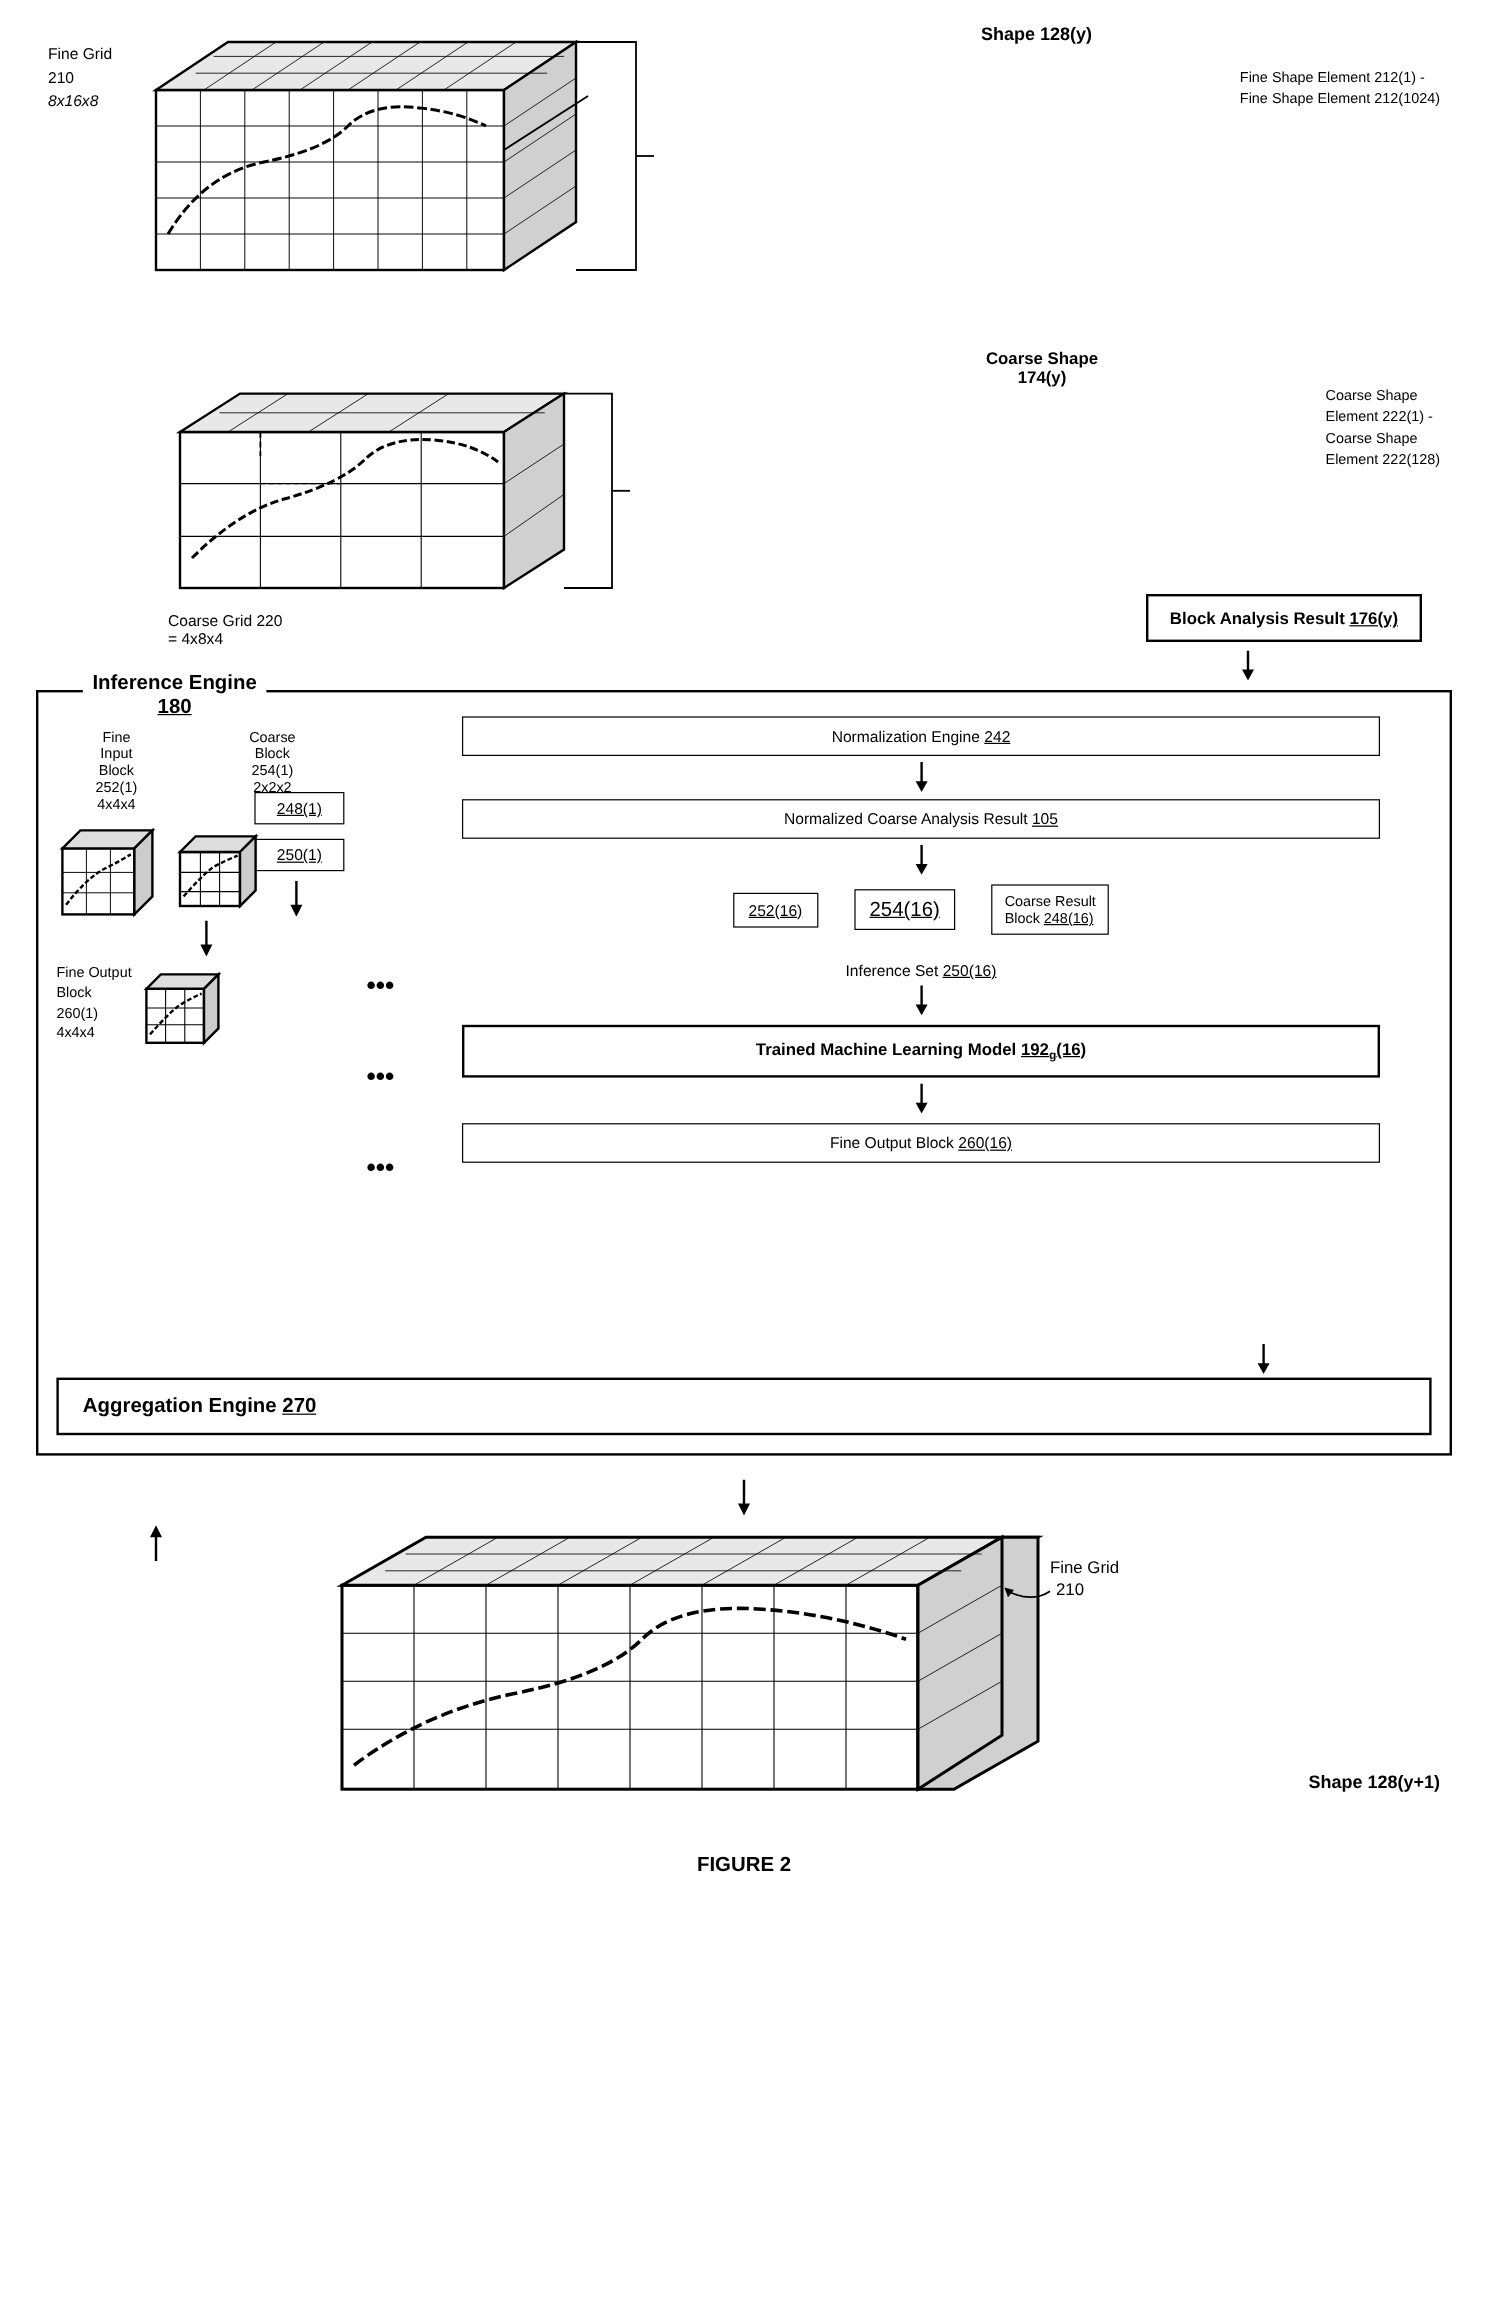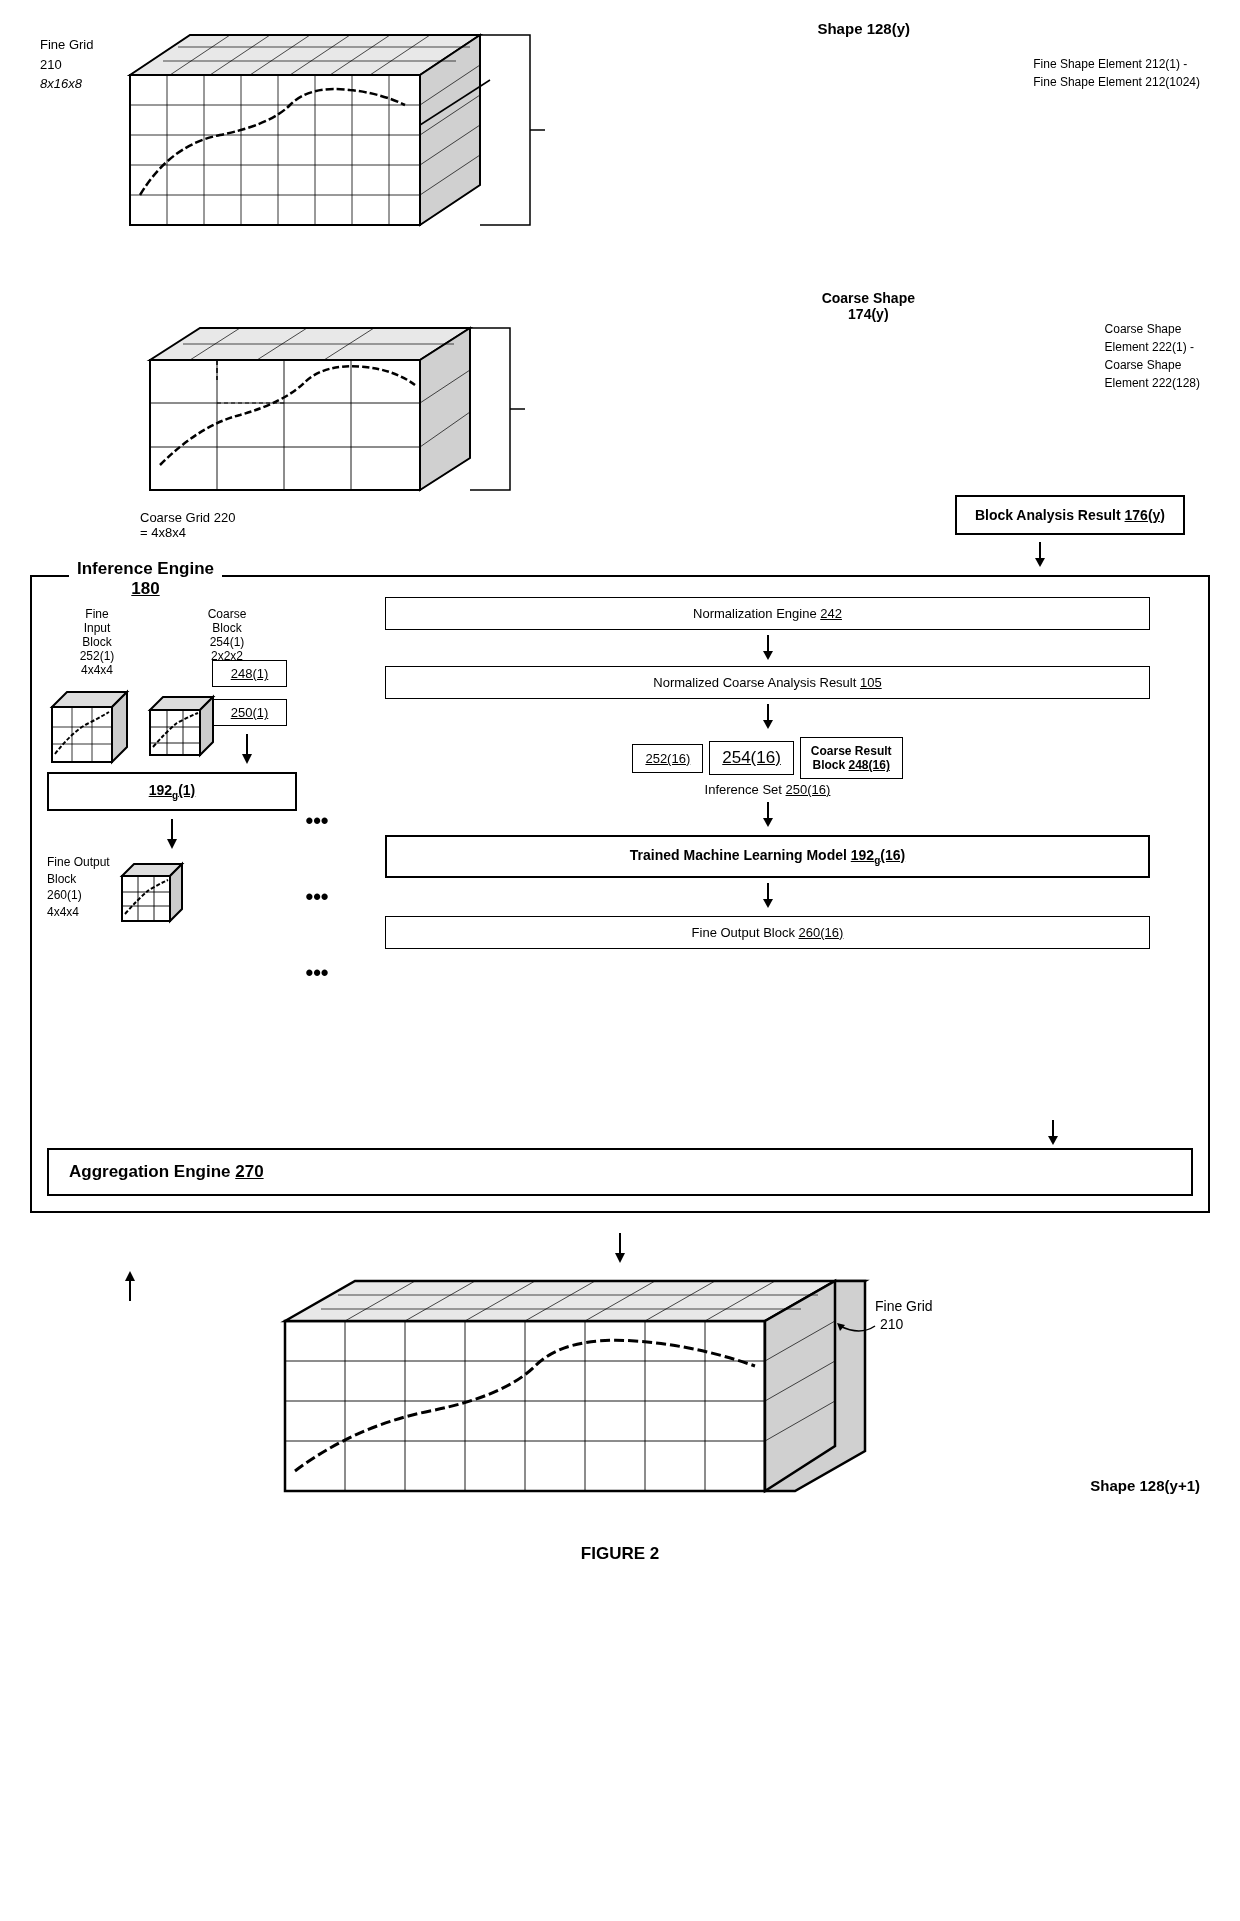--- a/index.html
+++ b/index.html
@@ -265,23 +265,20 @@
           </div>
         </div>
 
         <div style="margin-left:190px;margin-top:8px;">
           <svg width="20" height="30">
               <line x1="10" y1="0" x2="10" y2="24" stroke="#000" stroke-width="2"></line>
               <polygon points="5,20 10,30 15,20" fill="#000"></polygon>
             </svg>
         </div>
 
-        <div style="border:2px solid #000;padding:8px 12px;text-align:center;font-weight:bold;font-size:14px;margin-top:5px;margin-bottom:8px;">
-          <u>192<sub style="font-size:10px;">g</sub>(1)</u>
-        </div>
 
         <div style="display:flex;justify-content:center;margin-bottom:5px;">
           <svg width="20" height="30">
               <line x1="10" y1="0" x2="10" y2="24" stroke="#000" stroke-width="2"></line>
               <polygon points="5,20 10,30 15,20" fill="#000"></polygon>
             </svg>
         </div>
 
         <div style="display:flex;align-items:flex-start;gap:5px;">
           <div style="font-size:12px;line-height:1.4;text-align:left;margin-right:2px;">
@@ -331,28 +328,28 @@
         </div>
 
         <div style="margin-bottom:5px;">
           <svg width="20" height="25">
               <line x1="10" y1="0" x2="10" y2="19" stroke="#000" stroke-width="2"></line>
               <polygon points="5,16 10,25 15,16" fill="#000"></polygon>
             </svg>
         </div>
 
 
-        <div style="display:flex;align-items:center;gap:6px;margin-bottom:3px;width:90%;justify-content:center;">
+        <div style="display:flex;align-items:center;gap:30px;margin-bottom:22px;width:90%;justify-content:center;">
           <div style="border:1.5px solid #000;padding:6px 12px;text-align:center;font-size:13px;min-width:70px;">
             <u>252(16)</u>
           </div>
           <div style="border:1.5px solid #000;padding:6px 12px;text-align:center;font-size:17px;min-width:70px;">
             <u>254(16)</u>
           </div>
-          <div style="border:1.5px solid #000;padding:6px 10px;text-align:center;font-size:12px;min-width:85px;font-weight:bold;">
+          <div style="border:1.5px solid #000;padding:6px 10px;font-size:12px;min-width:85px;">
             <span>Coarse Result</span><br>
             <span>Block </span><u>248(16)</u>
           </div>
         </div>
 
         <div style="text-align:center;font-size:13px;margin-bottom:5px;">
           <span>Inference Set </span><u>250(16)</u>
         </div>
 
         <div style="margin-bottom:5px;">

